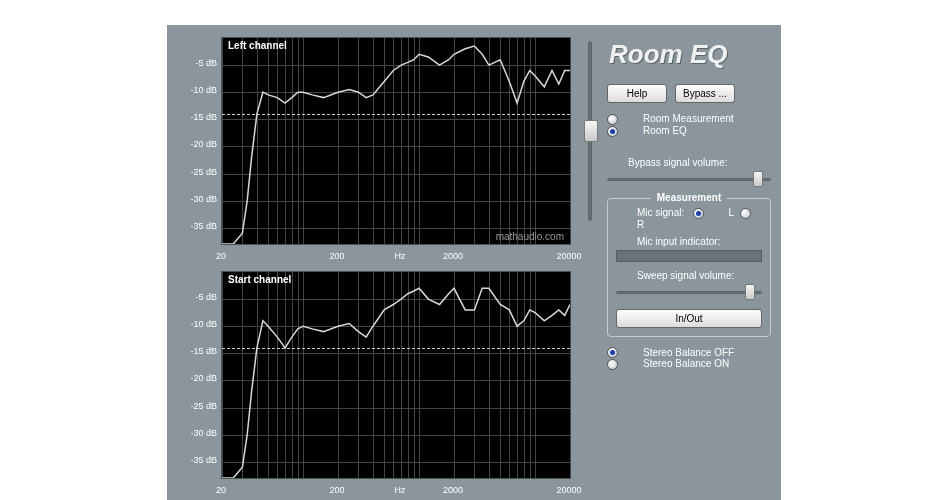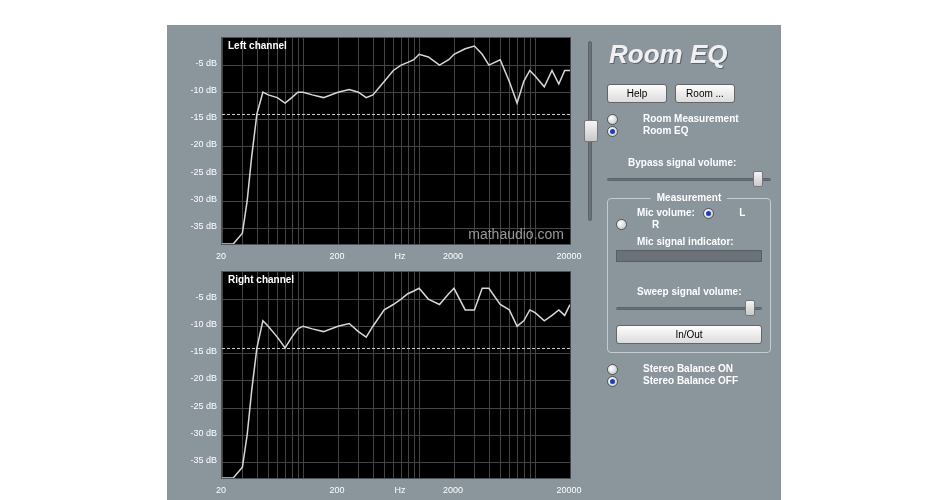--- a/index.html
+++ b/index.html
@@ -47,21 +47,21 @@
     color: #fff;
     font-size: 10px;
     font-weight: bold;
     z-index: 3;
   }
   .watermark {
     position: absolute;
     bottom: 2px;
     right: 6px;
     color: #999;
-    font-size: 14px;
+    font-size: 10px;
     z-index: 3;
   }
   .ylab {
     position: absolute;
     left: 0;
     width: 40px;
     text-align: right;
     color: #fff;
     font-size: 9px;
   }
@@ -150,21 +150,21 @@
     position: relative;
   }
   .radio.on::after {
     content: "";
     position: absolute;
     left: 2px; top: 2px;
     width: 5px; height: 5px;
     border-radius: 50%;
     background: #1a3db8;
   }
-  .bold { font-weight: bold; padding-left: 21px; }
+  .bold { font-weight: normal; padding-left: 21px; }
   .hslider {
     position: relative;
     height: 16px;
     margin: 4px 0 8px 0;
   }
   .hslider .track {
     position: absolute;
     left: 0; right: 0; top: 6px;
     height: 3px;
     background: #6a7278;
@@ -264,21 +264,21 @@
         <div class="ylab" style="top: 160.632px;">-30 dB</div>
         <div class="ylab" style="top: 187.737px;">-35 dB</div>
         <div class="xlab" style="left: 44px;">20</div>
         <div class="xlab" style="left: 160px;">200</div>
         <div class="xlab" style="left: 276px;">2000</div>
         <div class="xlab" style="left: 392px;">20000</div>
         <div class="xlab" style="left: 223.112px;">Hz</div>
       </div>
     <div class="chart-box">
       <div class="chart-body">
-          <div class="chart-title">Right channel</div>
+          <div class="chart-title">Start channel</div>
           <div class="gl h" style="top: 27.1053px;"></div>
           <div class="gl h" style="top: 54.2105px;"></div>
           <div class="gl h" style="top: 81.3158px;"></div>
           <div class="gl h" style="top: 108.421px;"></div>
           <div class="gl h" style="top: 135.526px;"></div>
           <div class="gl h" style="top: 162.632px;"></div>
           <div class="gl h" style="top: 189.737px;"></div>
           <div class="gl v" style="left: 0px;"></div>
           <div class="gl v" style="left: 20.4266px;"></div>
           <div class="gl v" style="left: 34.9195px;"></div>
@@ -331,53 +331,53 @@
     <div class="vslider-track">
       <div class="vslider-thumb"></div>
     </div>
   </div>
 
   <div class="panel">
     <div class="title">Room EQ</div>
 
     <div class="btn-row" style="gap:8px;width:128px">
       <span class="btn">Help</span>
-      <span class="btn">Room ...</span>
+      <span class="btn">Bypass ...</span>
     </div>
 
     <div class="row" style="margin-top:10px">
       <div><span class="radio"></span><span class="bold">Room Measurement</span></div>
       <div><span class="radio on"></span><span class="bold">Room EQ</span></div>
     </div>
 
     <div class="bold" style="margin-top:20px">Bypass signal volume:</div>
     <div class="hslider">
       <div class="track"></div>
         <div class="thumb" style="left: 145.92px;"></div>
     </div>
 
     <div class="group">
       <div class="group-label">Measurement</div>
       <div>
-        <span class="bold">Mic volume:</span>&nbsp;&nbsp;
+        <span class="bold">Mic signal:</span>&nbsp;&nbsp;
         <span><span class="radio on"></span><span class="bold">L</span></span>&nbsp;
         <span><span class="radio"></span><span class="bold">R</span></span>
       </div>
-      <div class="bold" style="margin-top:6px">Mic signal indicator:</div>
+      <div class="bold" style="margin-top:6px">Mic input indicator:</div>
       <div class="mic-bar"></div>
-      <div class="bold" style="margin-top:24px">Sweep signal volume:</div>
+      <div class="bold" style="margin-top:8px">Sweep signal volume:</div>
       <div class="hslider">
         <div class="track"></div>
           <div class="thumb" style="left: 128.64px;"></div>
       </div>
       <div class="btn-row">
         <span class="btn">In/Out</span>
       </div>
     </div>
 
     <div class="row">
+      <div><span class="radio on"></span><span class="bold">Stereo Balance OFF</span></div>
       <div><span class="radio"></span><span class="bold">Stereo Balance ON</span></div>
-      <div><span class="radio on"></span><span class="bold">Stereo Balance OFF</span></div>
     </div>
 
 
   </div>
 </div>
 
 </body></html>

